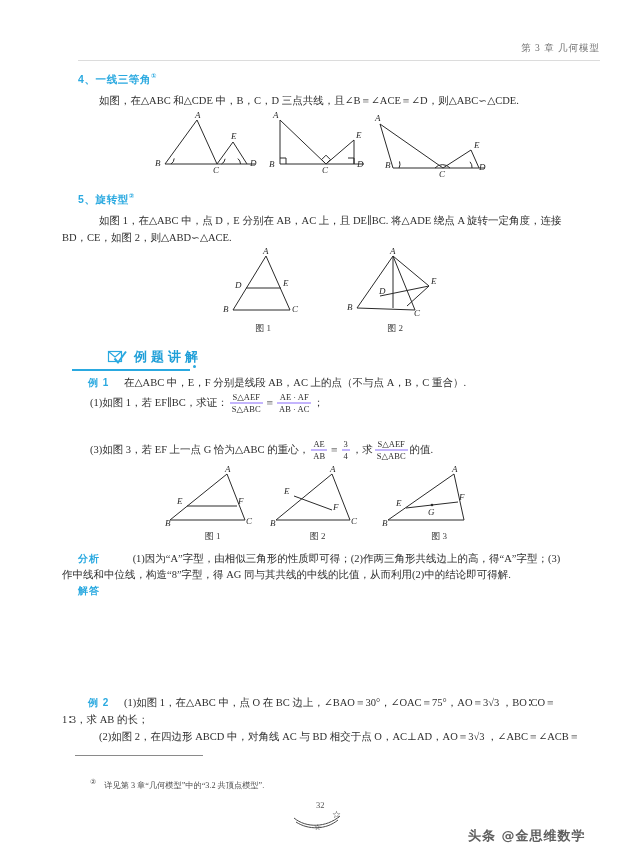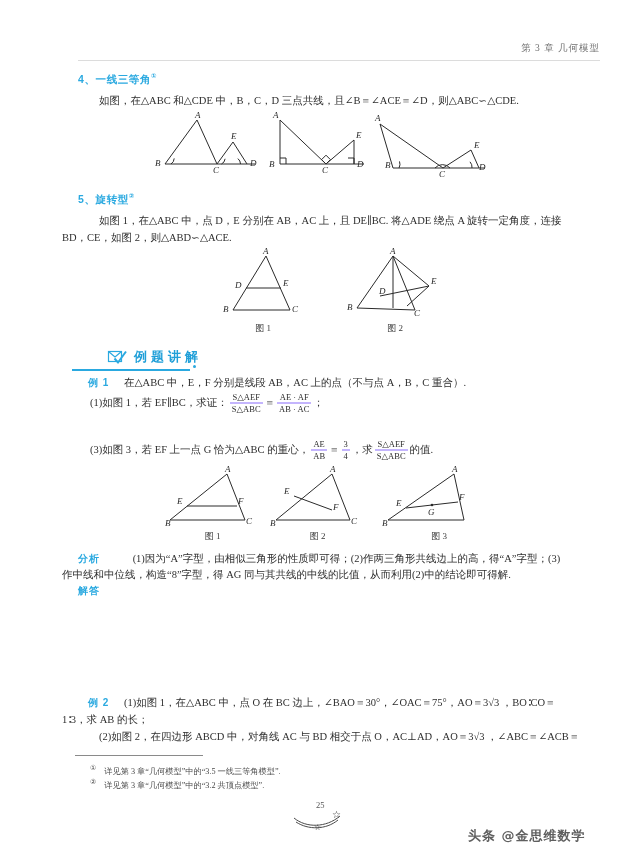--- a/index.html
+++ b/index.html
@@ -284,30 +284,26 @@
   </div>
 
   <div class="blk" style="left:88px;top:694px;width:515px;">
     <span class="tag">例 2</span>
     <span style="margin-left:12px;">(1)如图 1，在△ABC 中，点 O 在 BC 边上，∠BAO＝30°，∠OAC＝75°，AO＝3√3 ，BO∶CO＝</span>
   </div>
   <div class="blk" style="left:62px;top:711px;width:540px;">1∶3，求 AB 的长；</div>
   <div class="blk para" style="left:78px;top:728px;width:525px;">(2)如图 2，在四边形 ABCD 中，对角线 AC 与 BD 相交于点 O，AC⊥AD，AO＝3√3 ，∠ABC＝∠ACB＝</div>
 
   <div class="fn-rule"></div>
-  <div class="fn" style="left:90px;top:762px;">
-    <span class="fn-mark">①</span>
-    <span style="margin-left:6px;">详见第 3 章“几何模型”中的“3.5   一线三等角模型”.</span>
-  </div>
   <div class="fn" style="left:90px;top:776px;">
     <span class="fn-mark">②</span>
     <span style="margin-left:6px;">详见第 3 章“几何模型”中的“3.2   共顶点模型”.</span>
   </div>
 
-  <div class="pgnum">25</div>
+  <div class="pgnum">32</div>
   <span class="swoosh">
     <svg width="56" height="26" viewBox="0 0 56 26">
       <g fill="none" stroke="#4a4a4a" stroke-width="1">
         <path d="M2 12 C14 22, 34 22, 48 10"></path>
         <path d="M4 16 C16 24, 34 24, 46 14"></path>
       </g>
       <text x="40" y="12" style="font-style:normal;font-size:10px;">☆</text>
       <text x="22" y="24" style="font-style:normal;font-size:8px;">☆</text>
     </svg>
   </span>

